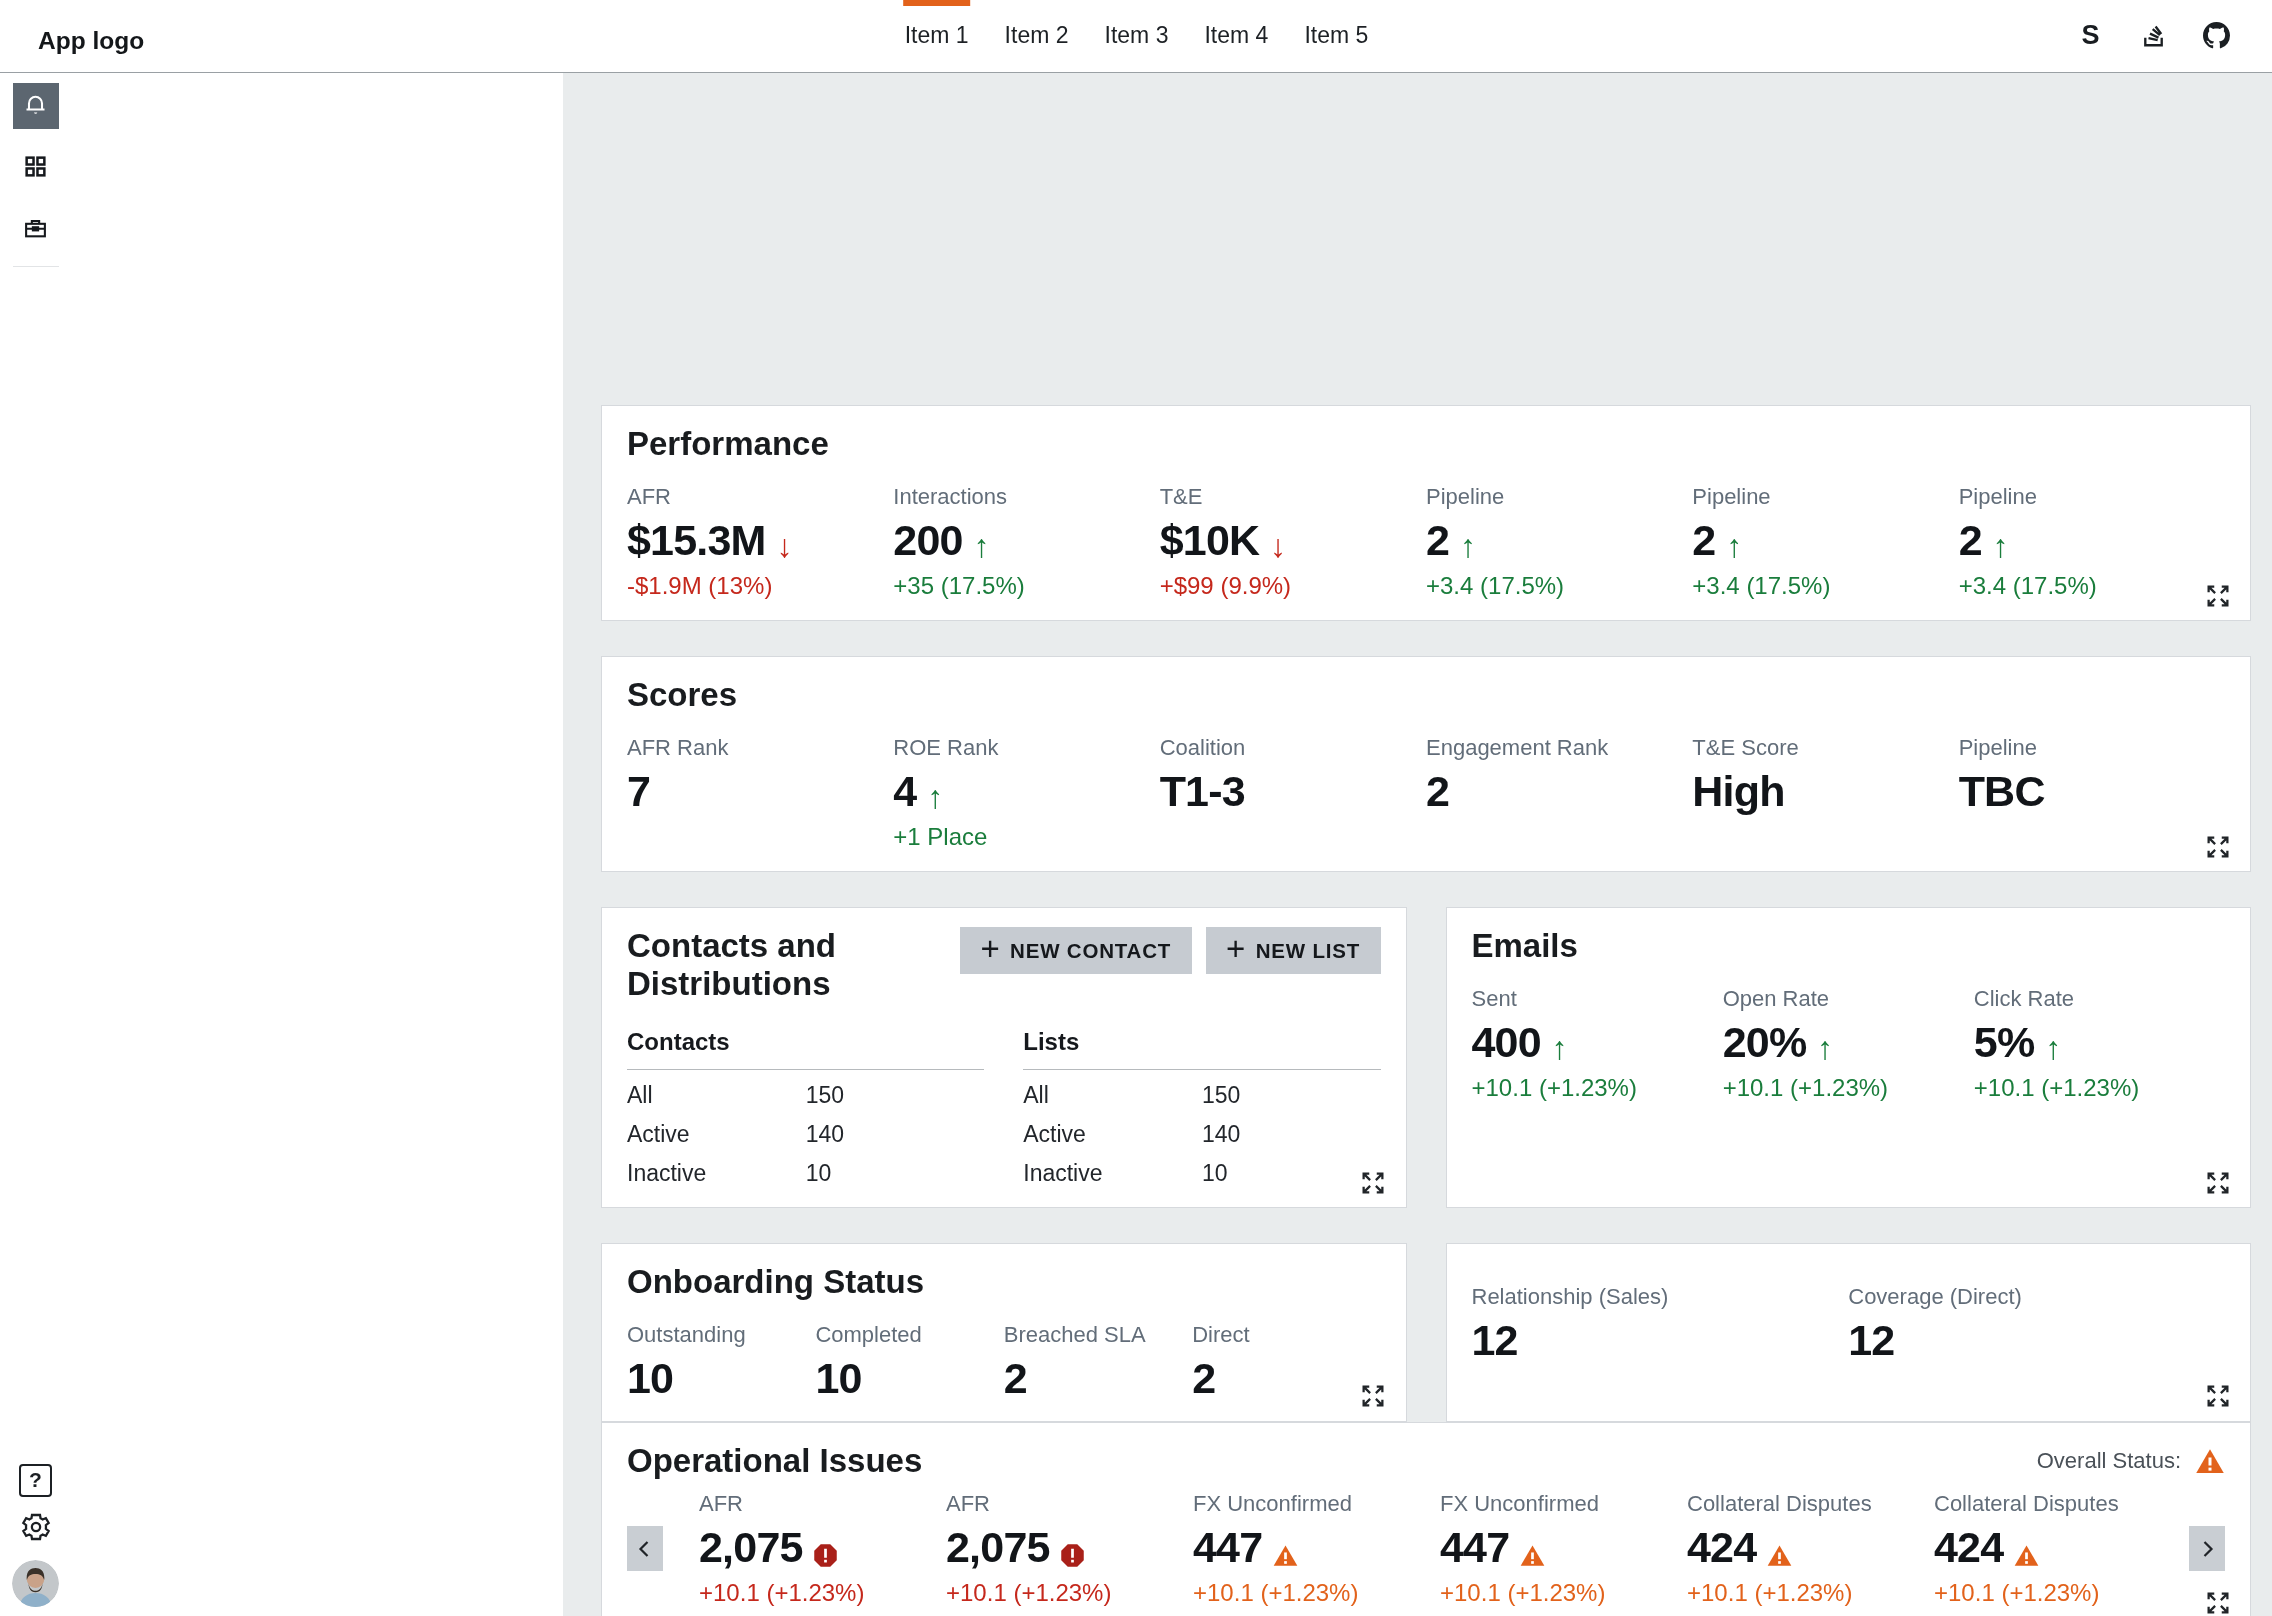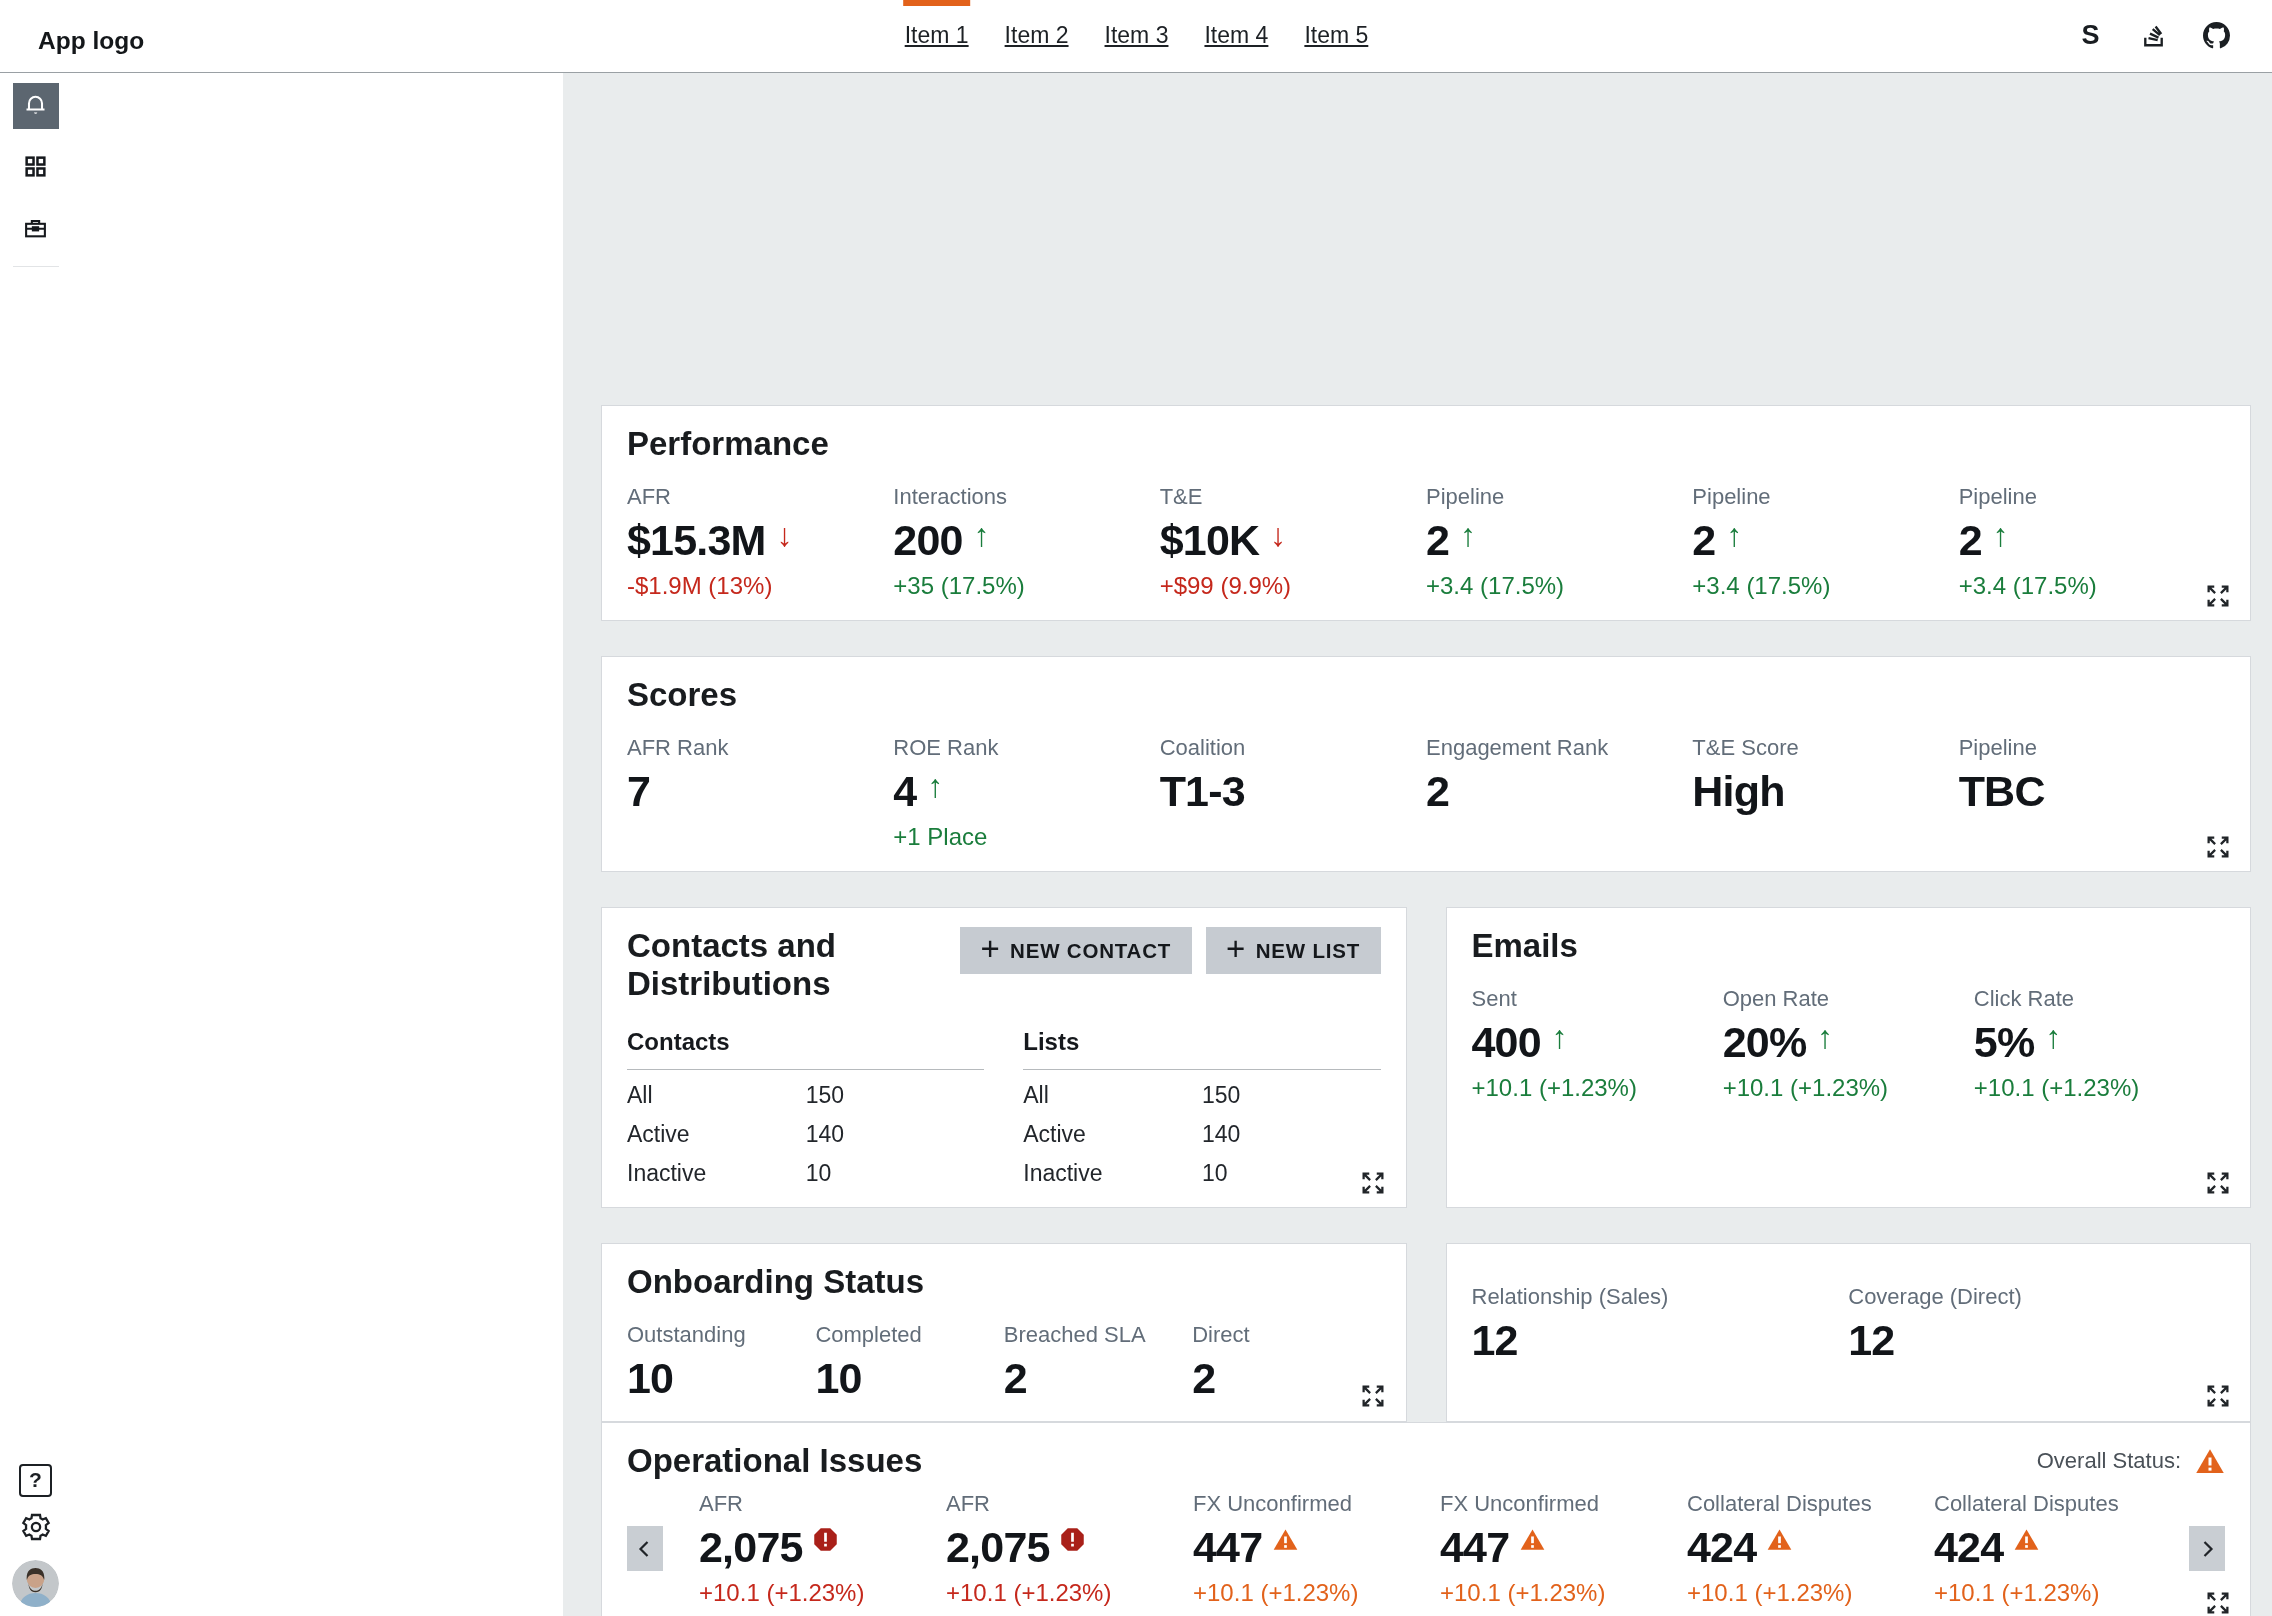--- a/index.html
+++ b/index.html
@@ -10,21 +10,21 @@
   }
 
   
   .topnav { position:absolute; top:0; left:0; width:2273px; height:73px;
     background:#fff; border-bottom:1.6px solid #9aa0a4; z-index:10; }
   .logo { position:absolute; left:38px; top:0; height:82px; display:flex; align-items:center;
     font-size:24.5px; font-weight:600; color:#14171a; }
   .nav-items { position:absolute; left:50%; transform:translateX(-50%); height:71px;
     display:flex; align-items:stretch; }
   .nav-item { position:relative; display:flex; align-items:center; padding:12px 18px;
-    font-size:23px; color:#1d2125; cursor:pointer;text-decoration:underline; }
+    font-size:23px; color:#1d2125; cursor:pointer; }
   .nav-item.active::before { content:""; position:absolute; top:0; left:16px; right:16px;
     height:6.3px; background:#e2621b; }
   .nav-right { position:absolute; right:43px; top:0; height:71px; display:flex;
     align-items:center; gap:36px; }
   .nav-icon { width:27px; height:27px; display:flex; align-items:center; justify-content:center; cursor:pointer; }
   .s-glyph { font-size:27px; font-weight:700; color:#191d21; line-height:1; }
 
   
   .sidebar { position:absolute; top:73px; left:0; width:563px; bottom:0; background:#fff; }
   .rail { position:absolute; top:0; left:0; width:71px; height:100%; }
@@ -48,21 +48,21 @@
   .card-title { font-size:33px; font-weight:600; color:#191c1f; }
   .row { display:flex; gap:39px; }
   .row .card { flex:1; margin-top:0; }
 
   .metrics-grid { display:grid; margin-top:20.5px; }
   .g6 { grid-template-columns:repeat(6,1fr); }
   .g4 { grid-template-columns:repeat(4,1fr); }
   .g3 { grid-template-columns:repeat(3,1fr); }
   .g2 { grid-template-columns:repeat(2,1fr); }
   .metric-label { font-size:22px; color:#626d79; margin-bottom:9.5px; }
-  .value-row { display:flex; align-items:flex-start; gap:11px; }
+  .value-row { display:flex; align-items:flex-end; gap:11px; }
   .metric-value { font-size:43px; font-weight:700; color:#121519; letter-spacing:-0.8px; line-height:1; }
   .arrow { font-size:32px; line-height:1; }
   .up { color:#1a7d3c; } .down { color:#c5281c; }
   .delta { font-size:24px; margin-top:9.5px; }
   .delta.green { color:#1a7d3c; } .delta.red { color:#c5281c; } .delta.orange { color:#e2621b; }
 
   .expand { position:absolute; right:17.4px; bottom:9.5px; width:30px; height:30px; cursor:pointer; }
 
   .card-head { display:flex; align-items:flex-start; justify-content:space-between; }
   .btn-row { display:flex; gap:14px; }

